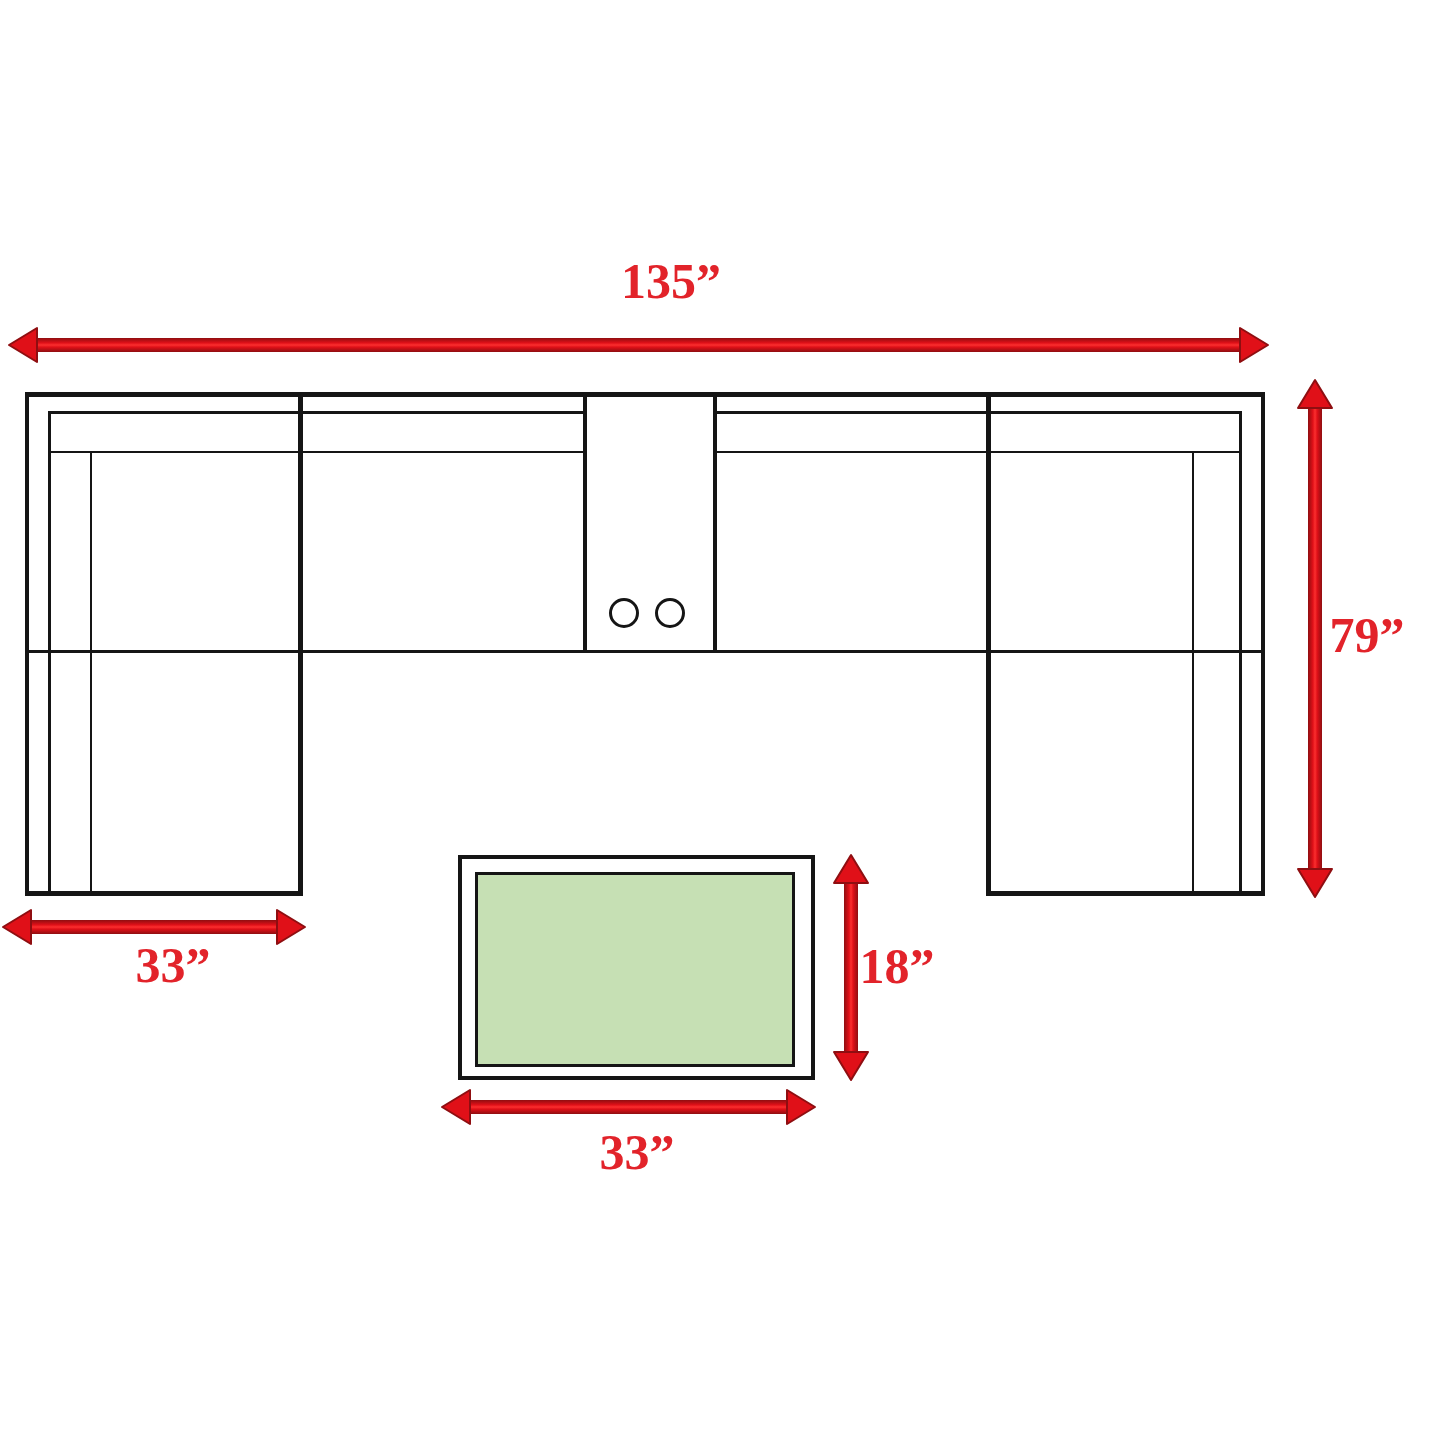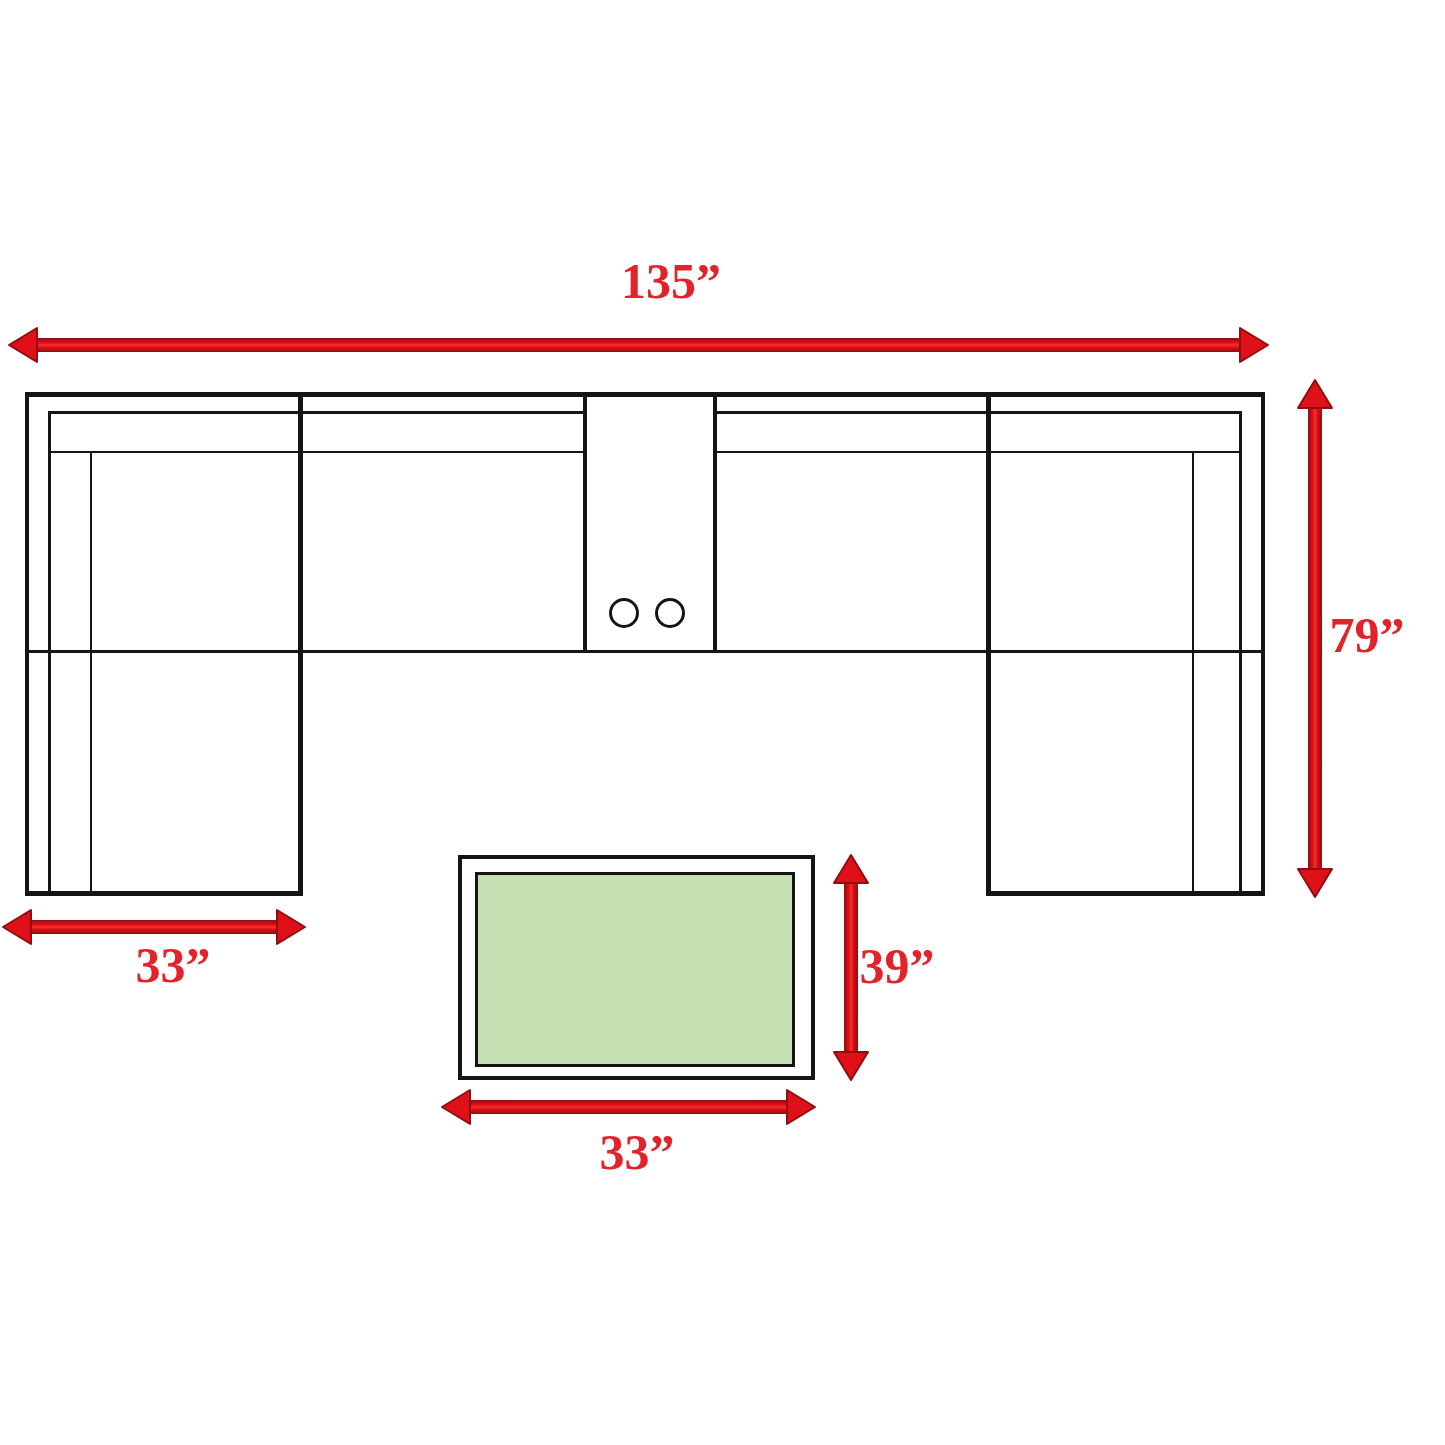--- a/index.html
+++ b/index.html
@@ -130,15 +130,15 @@
         </defs>
         <rect x="12" y="24" width="14" height="177" fill="url(#ag4)"></rect>
         <polygon points="19,0 2,28 36,28" fill="#e01018" stroke="#8f0e11" stroke-width="2" stroke-linejoin="round"></polygon>
         <polygon points="19,225 2,197 36,197" fill="#e01018" stroke="#8f0e11" stroke-width="2" stroke-linejoin="round"></polygon>
       </svg>
     </div>
 
   <div class="dim-label" style="left: 651px; top: 281px; color: rgb(226, 35, 42); margin-left: 20px;">135”</div>
   <div class="dim-label" style="left: 1367px; top: 635px; color: rgb(226, 35, 42);">79”</div>
   <div class="dim-label" style="left: 173px; top: 965px; color: rgb(226, 35, 42);">33”</div>
-  <div class="dim-label" style="left: 897px; top: 966px; color: rgb(226, 35, 42);">39”</div>
+  <div class="dim-label" style="left: 897px; top: 966px; color: rgb(226, 35, 42);">18”</div>
   <div class="dim-label" style="left: 637px; top: 1152px; color: rgb(226, 35, 42);">33”</div>
 </div>
 
 </body></html>

